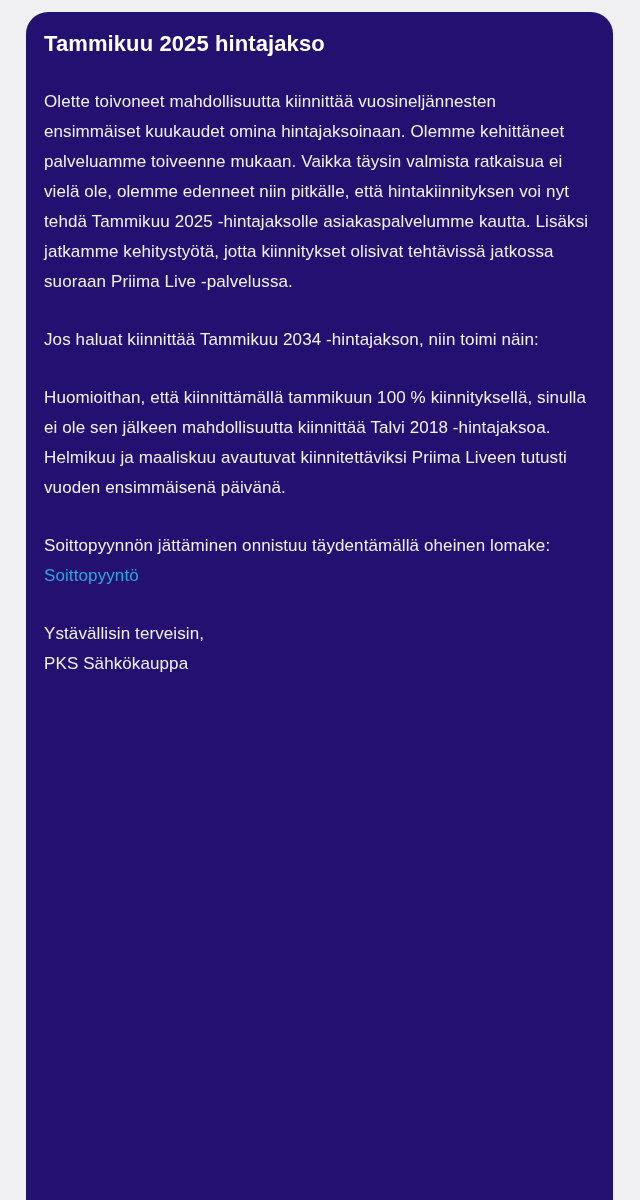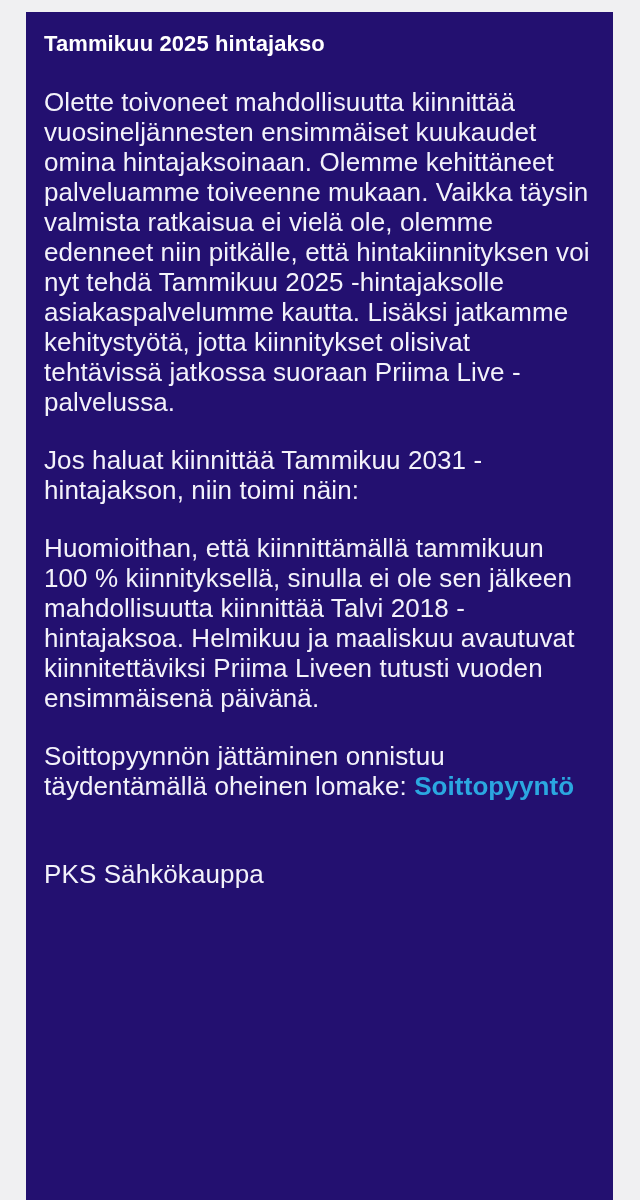--- a/index.html
+++ b/index.html
@@ -2,21 +2,21 @@
 <html lang="fi" style="--bg: #f0f0f2; --card: #231070; --text: #f3f2fa; --title: #ffffff; --link: #2ba7e0;"><head>
 <meta charset="utf-8">
 <style>
   :root {
     --bg: #f0f0f2;
     --card: #231070;
     --text: #f3f2fa;
     --title: #ffffff;
     --link: #2ba7e0;
   }
-  * { box-sizing: border-box; }
+  * { box-sizing: border-box; border-radius: 22px; }
   html, body { margin: 0; padding: 0; }
   body {
     font-family: "Liberation Sans", "DejaVu Sans", sans-serif;
     background: var(--bg);
   }
   .viewport {
     position: relative;
     width: 640px;
     height: 1200px;
     overflow: hidden;
@@ -34,49 +34,48 @@
   .card h1 {
     margin: 0 0 28px 0;
     font-size: 22px;
     line-height: 30px;
     font-weight: 700;
     color: var(--title);
     letter-spacing: 0.1px;
   }
   .card p {
     margin: 0 0 28px 0;
-    font-size: 26px;
+    font-size: 17px;
     line-height: 30px;
     font-weight: 400;
     color: var(--text);
     letter-spacing: 0.1px;
   }
   .card p.signature { margin-bottom: 0; }
   a.inline-link {
     color: var(--link);
     text-decoration: none;
     cursor: pointer;
-    font-weight: bold;
   }
 </style>
 </head>
 <body>
 
 <div class="viewport">
   <div class="card">
 
     <h1>Tammikuu 2025 hintajakso</h1>
 
     <p>Olette toivoneet mahdollisuutta kiinnittää vuosineljännesten ensimmäiset kuukaudet omina hintajaksoinaan. Olemme kehittäneet palveluamme toiveenne mukaan. Vaikka täysin valmista ratkaisua ei vielä ole, olemme edenneet niin pitkälle, että hintakiinnityksen voi nyt tehdä Tammikuu 2025 -hintajaksolle asiakaspalvelumme kautta. Lisäksi jatkamme kehitystyötä, jotta kiinnitykset olisivat tehtävissä jatkossa suoraan Priima Live -palvelussa.</p>
 
-    <p>Jos haluat kiinnittää Tammikuu 2031 -hintajakson, niin toimi näin:</p>
+    <p>Jos haluat kiinnittää Tammikuu 2034 -hintajakson, niin toimi näin:</p>
 
 
 
     <p>Huomioithan, että kiinnittämällä tammikuun 100 % kiinnityksellä, sinulla ei ole sen jälkeen mahdollisuutta kiinnittää Talvi 2018 -hintajaksoa. Helmikuu ja maaliskuu avautuvat kiinnitettäviksi Priima Liveen tutusti vuoden ensimmäisenä päivänä.</p>
 
     <p><span>Soittopyynnön jättäminen onnistuu täydentämällä oheinen lomake: </span><a class="inline-link" href="#">Soittopyyntö</a></p>
 
 
-    <p class="signature"><br><span>PKS Sähkökauppa</span></p>
+    <p class="signature"><span>Ystävällisin terveisin,</span><br><span>PKS Sähkökauppa</span></p>
 
   </div>
 </div>
 
 </body></html>

